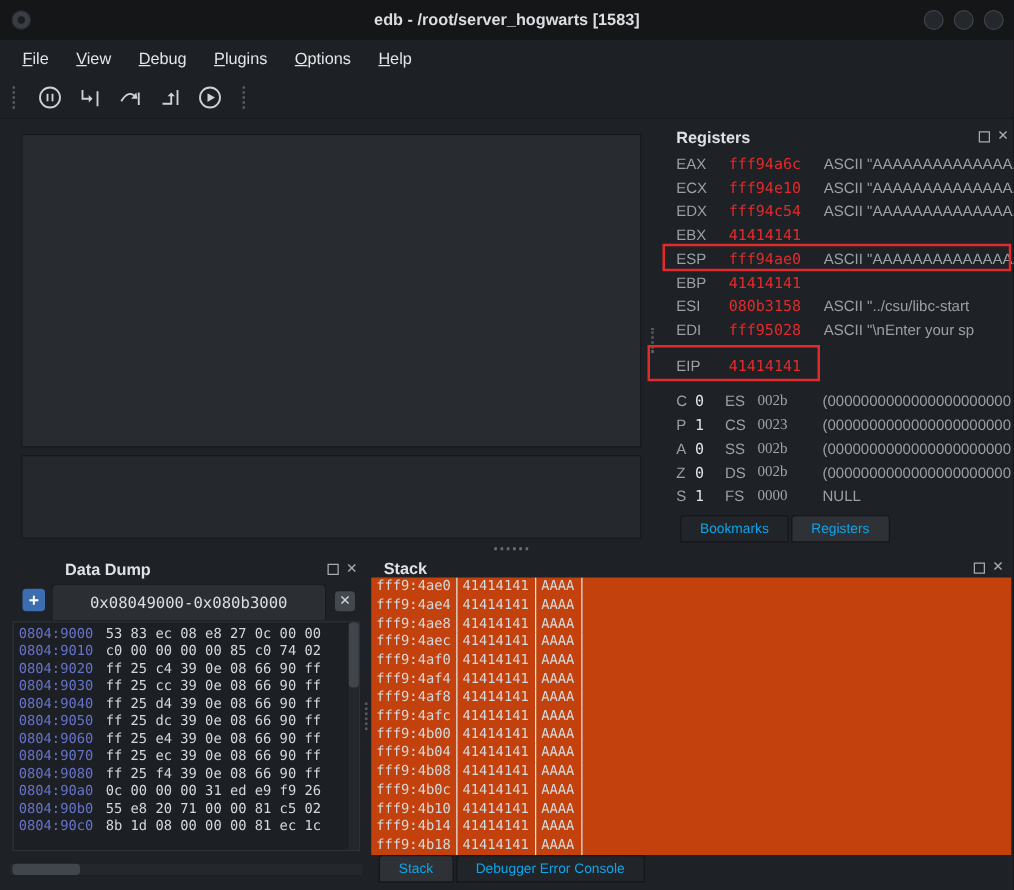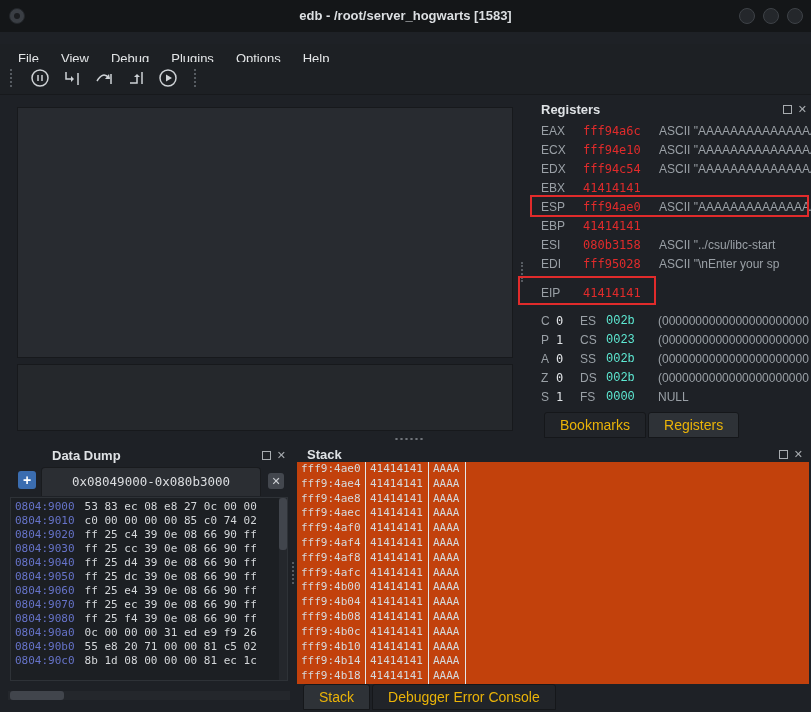--- a/index.html
+++ b/index.html
@@ -13,21 +13,21 @@
 
   
   .titlebar{position:absolute;left:0;top:0;width:811px;height:32px;background:#141618;display:flex;align-items:center;}
   .app-icon{position:absolute;left:9px;top:8px;width:16px;height:16px;border-radius:50%;background:#3a3e44;border:1px solid #24272b;}
   .app-icon::after{content:"";position:absolute;left:4px;top:4px;width:6px;height:6px;border-radius:50%;background:#1b1d20;}
   .tb-title{position:absolute;left:0;right:0;text-align:center;font-size:13px;font-weight:bold;color:#dcdfe2;line-height:32px;}
   .win-btns{position:absolute;right:8px;top:8px;display:flex;gap:8px;}
   .win-btn{width:16px;height:16px;border-radius:50%;background:#24272b;border:1px solid #3e4247;}
 
   
-  .menubar{position:absolute;left:0;top:32px;width:811px;height:30px;background:#1d2024;display:flex;align-items:flex-start;padding-left:7px;margin-top:12px;}
+  .menubar{position:absolute;left:0;top:32px;width:811px;height:30px;background:#1d2024;display:flex;align-items:flex-start;padding-left:7px;}
   .menu-item{padding:0 11px;font-size:13px;line-height:30px;color:#e3e5e7;cursor:default;}
   .menu-item u{text-decoration:underline;}
 
   
   .toolbar{position:absolute;left:0;top:62px;width:811px;height:33px;background:#1d2024;display:flex;align-items:center;border-bottom:1px solid #17191c;}
   .grip{width:6px;height:18px;border-left:2px dotted #565b61;margin:0 8px 0 10px;}
   .tb-btn{width:26px;height:26px;display:flex;align-items:center;justify-content:center;margin:0 3px;border-radius:3px;}
   .tb-btn svg{stroke:#ced2d6;fill:none;stroke-width:1.5;}
 
   
@@ -49,27 +49,27 @@
   .rrow{display:flex;align-items:center;height:19px;padding-left:11px;font-size:12px;white-space:nowrap;overflow:hidden;}
   .reg-name{width:42px;color:#9aa0a6;}
   .reg-val{width:76px;font-family:"DejaVu Sans Mono",monospace;color:var(--value-red);}
   .reg-ascii{flex:1;color:#9aa0a6;overflow:hidden;}
   .reg-spacer-a{height:10px;}
   .reg-spacer-b{height:9px;}
   .frow{display:flex;align-items:center;height:19px;padding-left:11px;font-size:12px;white-space:nowrap;overflow:hidden;}
   .f-flag{width:15px;color:#9aa0a6;}
   .f-val{width:24px;color:#dfe2e5;font-family:"DejaVu Sans Mono",monospace;}
   .f-seg{width:26px;color:#9aa0a6;}
-  .f-sval{width:52px;color:#5eead4;font-family:Liberation Mono, monospace;}
+  .f-sval{width:52px;color:#a3a3a3;font-family:Liberation Serif, serif;}
   .f-extra{flex:1;color:#9aa0a6;overflow:hidden;}
   .hl-box{position:absolute;border:2px solid var(--value-red);pointer-events:none;z-index:5;}
   .hl-esp{left:0;top:95px;width:279px;height:22px;}
   .hl-eip{left:-12px;top:176px;width:138px;height:29px;}
   .reg-tabs{position:absolute;left:14px;top:312px;display:flex;}
-  .tab{font-size:14px;color:#eab308;padding:4px 15px;background:#212429;border:1px solid #15171a;border-radius:3px 3px 0 0;margin-right:2px;}
+  .tab{font-size:11px;color:#0ea5e9;padding:4px 15px;background:#212429;border:1px solid #15171a;border-radius:3px 3px 0 0;margin-right:2px;}
   .tab.active{background:#2e3237;}
 
   
   .datadump{position:absolute;left:8px;top:446px;width:282px;height:256px;}
   .datadump .panel-head{position:relative;height:20px;}
   .datadump .panel-title{position:absolute;left:6px;top:2px;padding-left:38px;}
   .datadump .panel-icons{right:4px;top:4px;}
   .dd-tabbar{position:relative;height:31px;}
   .dd-add{position:absolute;left:10px;top:5px;width:18px;height:18px;background:#3b6db0;border-radius:3px;color:#fff;font-size:14px;font-weight:bold;text-align:center;line-height:18px;}
   .dd-tab{position:absolute;left:33px;top:1px;width:220px;height:29px;background:#2b2e33;border:1px solid #191b1e;border-bottom:none;border-radius:4px 4px 0 0;font-size:12.5px;color:#dcdee1;text-align:center;line-height:28px;font-family:"DejaVu Sans Mono",monospace;}

